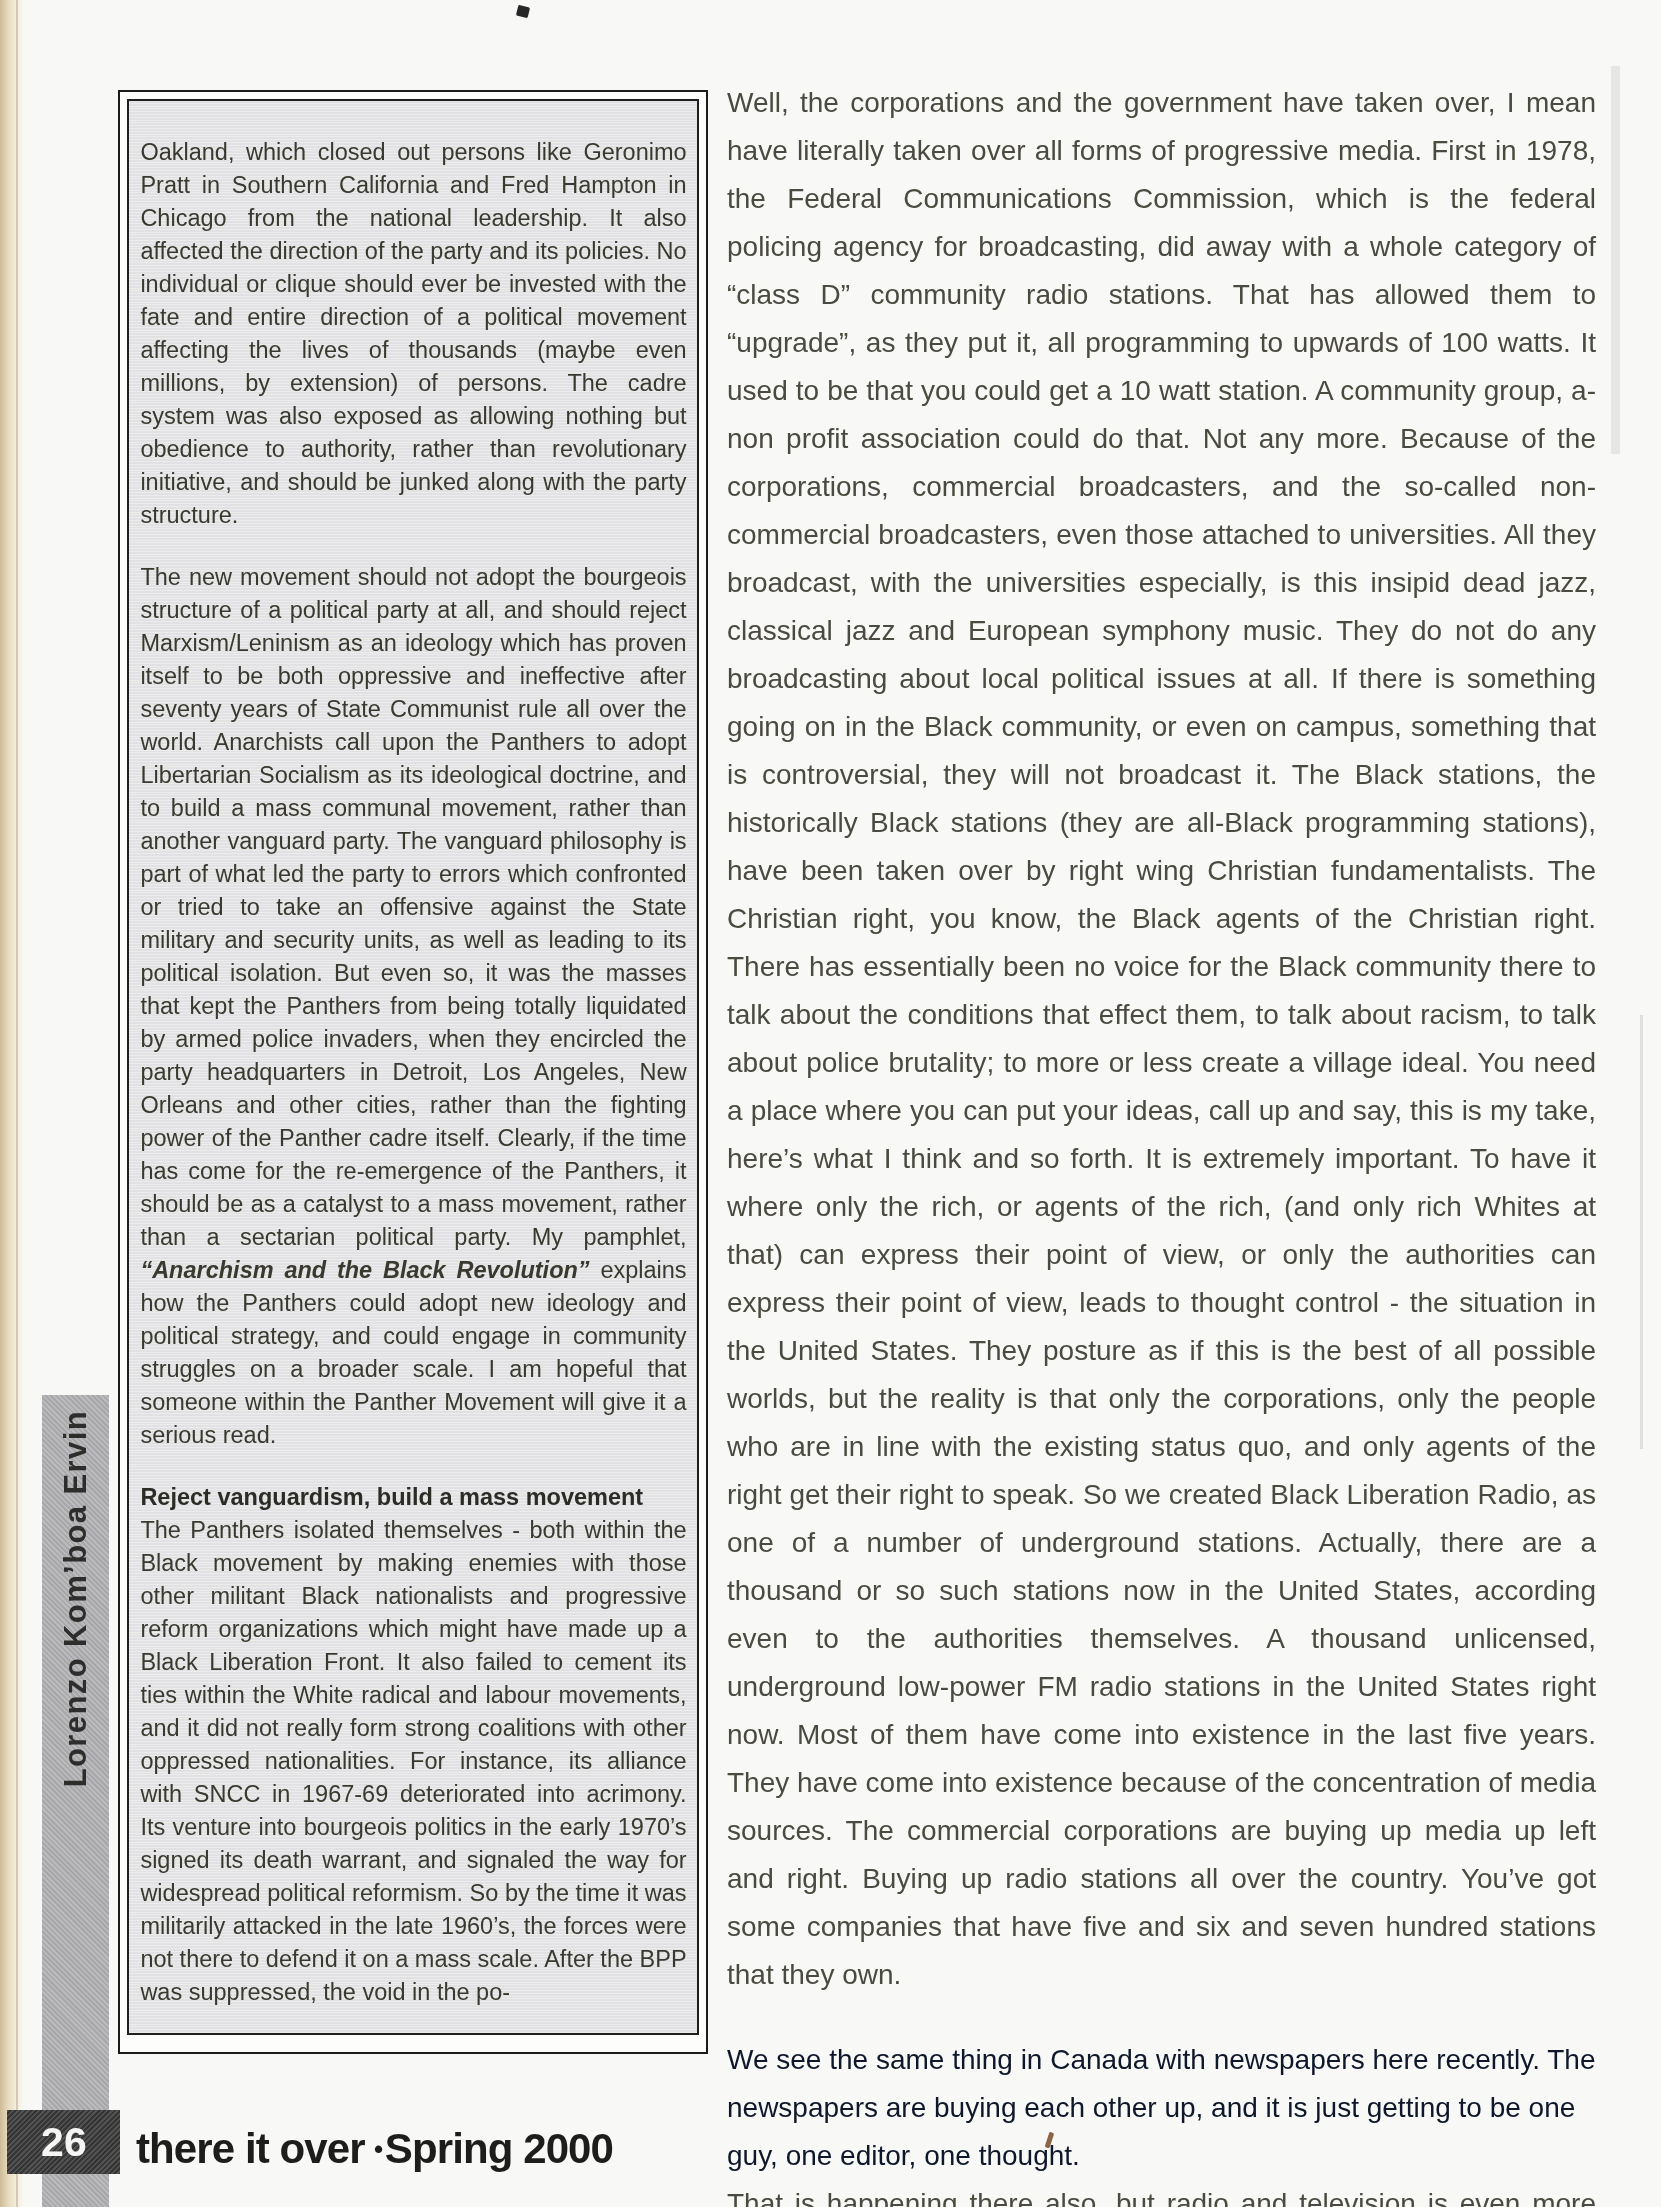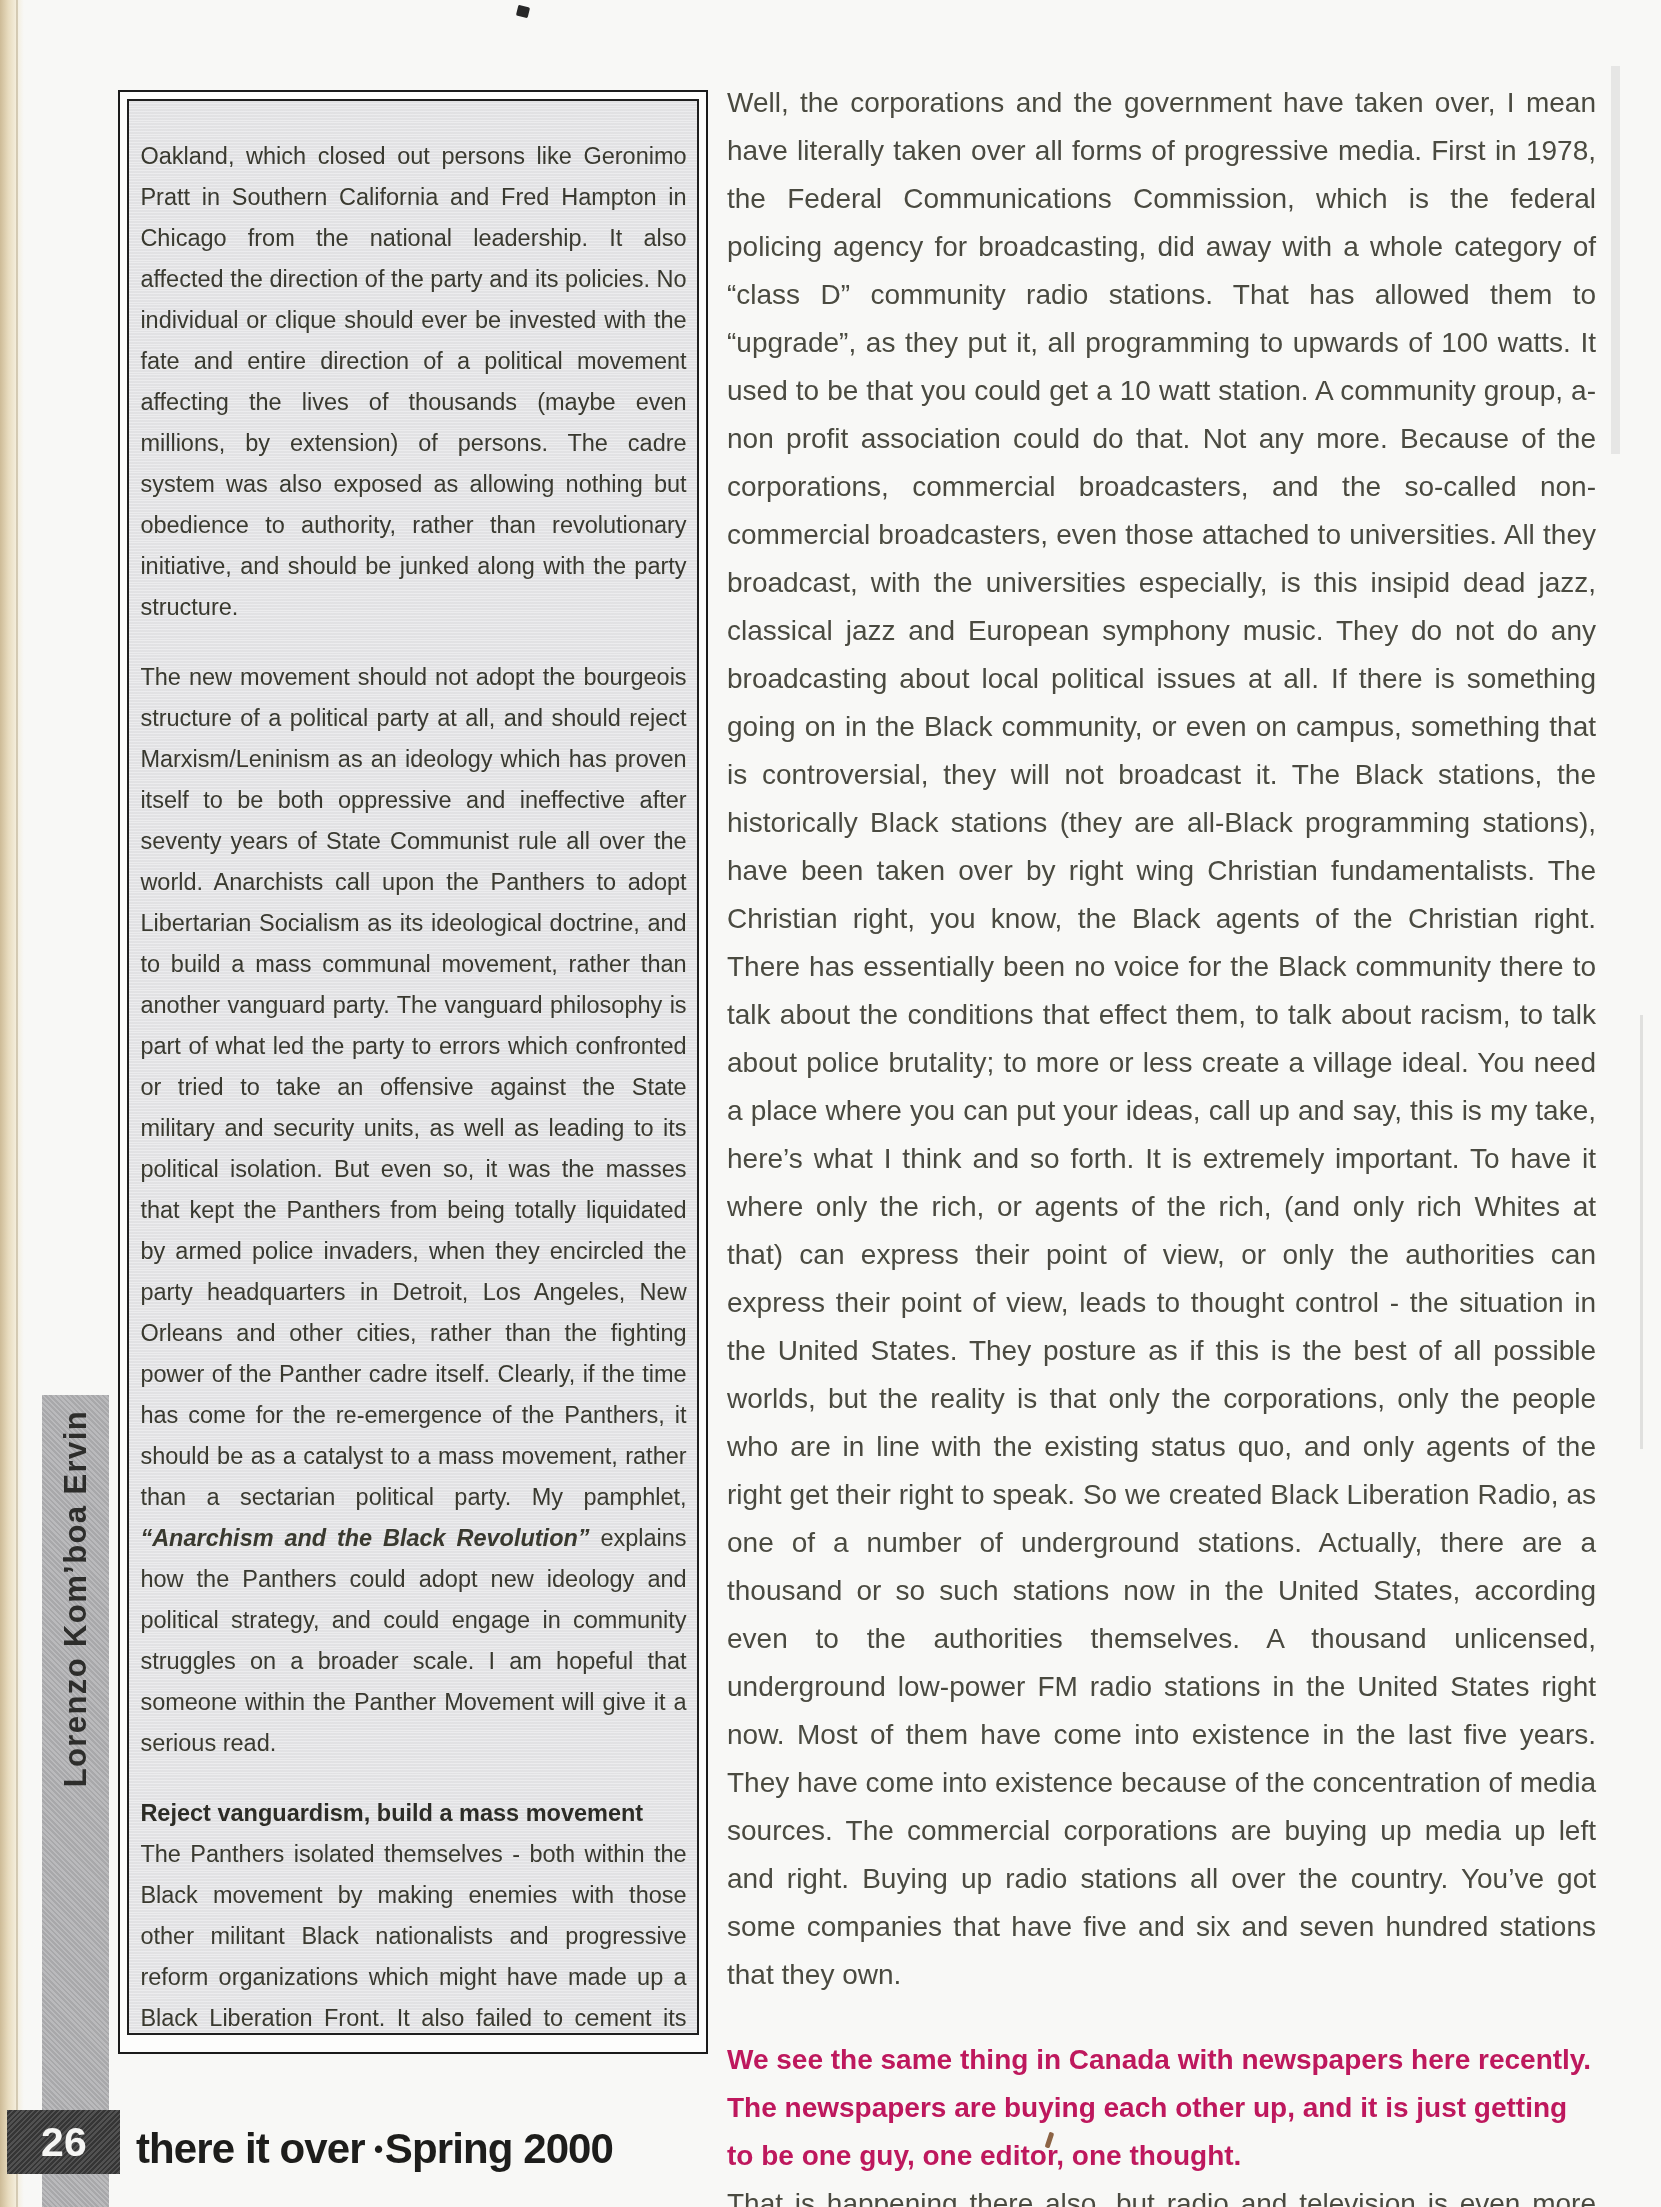--- a/index.html
+++ b/index.html
@@ -32,33 +32,33 @@
   .article-box-outer{
     position:absolute;left:118px;top:90px;width:590px;height:1964px;
     border:2.8px solid #1b1b1b;background:#fdfdfc;box-sizing:border-box;
   }
   .article-box-inner{
     position:absolute;left:7.4px;top:7.4px;right:7.4px;bottom:16.6px;
     border:2.8px solid #1f1f1f;background:#e6e6e8;
     background-image:repeating-linear-gradient(0deg,rgba(255,255,255,.25) 0 0.9px,rgba(0,0,0,.02) 0.9px 2.8px);
     box-sizing:border-box;padding:35px 10px 18.5px 11px;overflow:hidden;
   }
-  .lb{font-size:23.5px;line-height:41px;text-align:justify;color:#39392f;}
+  .lb{font-size:23.5px;line-height:33px;text-align:justify;color:#39392f;}
   .lb p{margin:0;}
   .lb p.spaced{margin-top:29px;}
   .lb h3{font-size:inherit;line-height:inherit;font-weight:700;color:#2c2c26;
          margin:29px 0 0 0;text-align:left;}
   .lb .em{font-weight:700;font-style:italic;}
   
   .interview{
     position:absolute;left:727px;top:79px;width:869px;
     font-size:28px;line-height:48px;text-align:justify;color:#4a4a40;
   }
   .interview p{margin:0;}
-  .interview p.question{font-weight:700;color:#be185d;margin-top:37px;text-align:left;}
+  .interview p.question{font-weight:400;color:#0f172a;margin-top:37px;text-align:left;}
   
   .footer-pagebox{
     position:absolute;left:7.4px;top:2110px;width:113px;height:64px;
     background:#3e3e3e;
     background-image:repeating-linear-gradient(135deg,rgba(255,255,255,.10) 0 1.8px,rgba(0,0,0,.15) 1.8px 3.7px);
     display:flex;align-items:center;justify-content:center;
     color:#f5f5f3;font-size:41px;font-weight:700;
   }
   .footer-title{
     position:absolute;left:136px;top:2125px;

